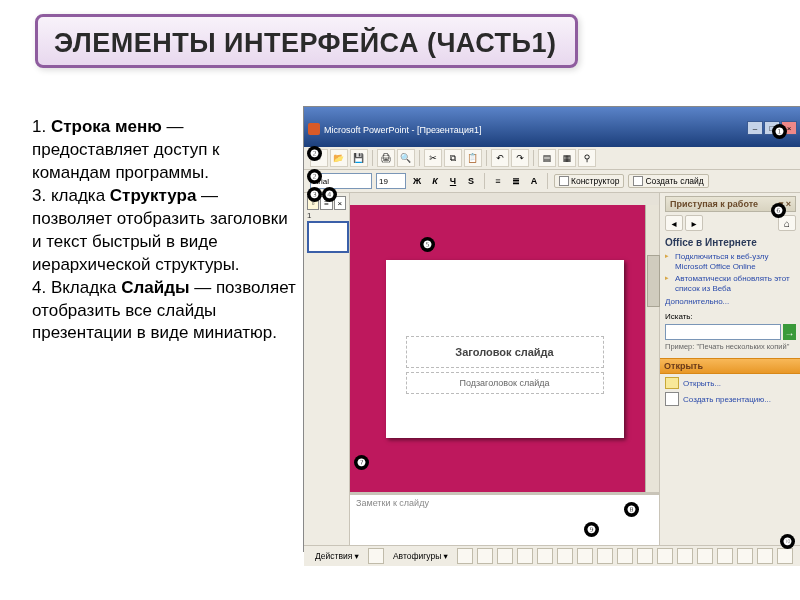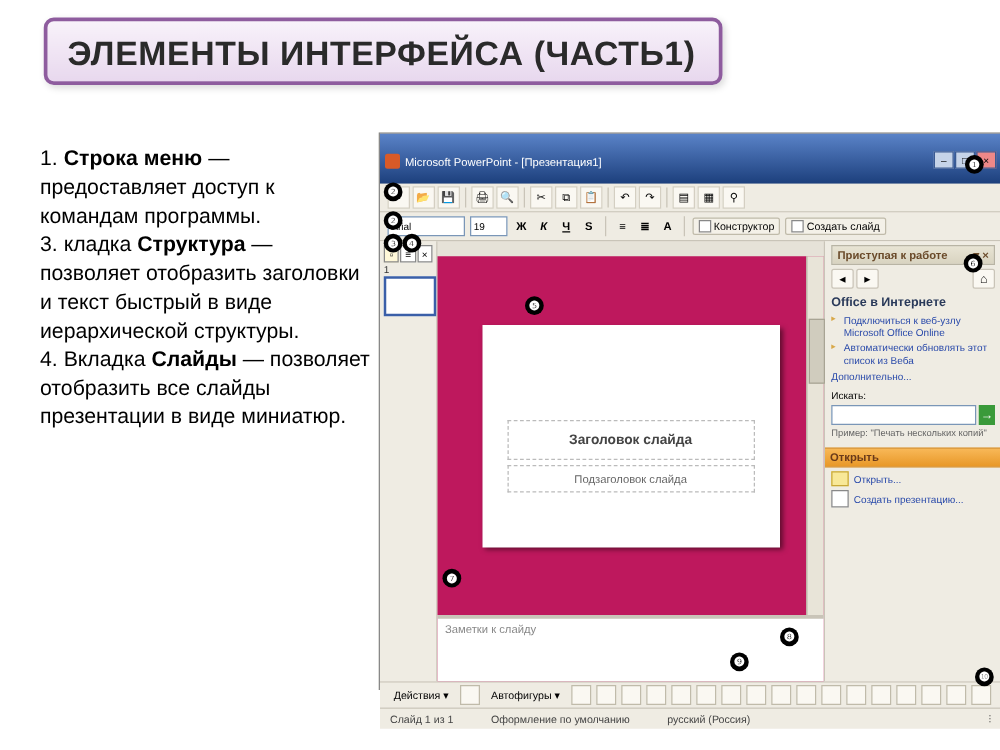--- a/index.html
+++ b/index.html
@@ -447,28 +447,20 @@
     <span class="dico"></span>
     <span class="dico"></span>
     <span class="dico"></span>
     <span class="dico"></span>
     <span class="dico"></span>
     <span class="dico"></span>
     <span class="dico"></span>
     <span class="dico"></span>
   </div>
 
-  <div class="ppt-status">
-    <div class="cells">
-      <span>Слайд 1 из 1</span>
-      <span>Оформление по умолчанию</span>
-      <span>русский (Россия)</span>
-    </div>
-    <span>⫶</span>
-  </div>
 
   <span class="badge" style="top:17px; right:14px;">❶</span>
   <span class="badge" style="top:39px; left:3px;">❷</span>
   <span class="badge" style="top:62px; left:3px;">❷</span>
   <span class="badge" style="top:80px; left:3px;">❸</span>
   <span class="badge" style="top:80px; left:18px;">❹</span>
   <span class="badge" style="top:130px; left:116px;">❺</span>
   <span class="badge" style="top:96px; right:15px;">❻</span>
   <span class="badge" style="top:348px; left:50px;">❼</span>
   <span class="badge" style="top:395px; left:320px;">❽</span>

